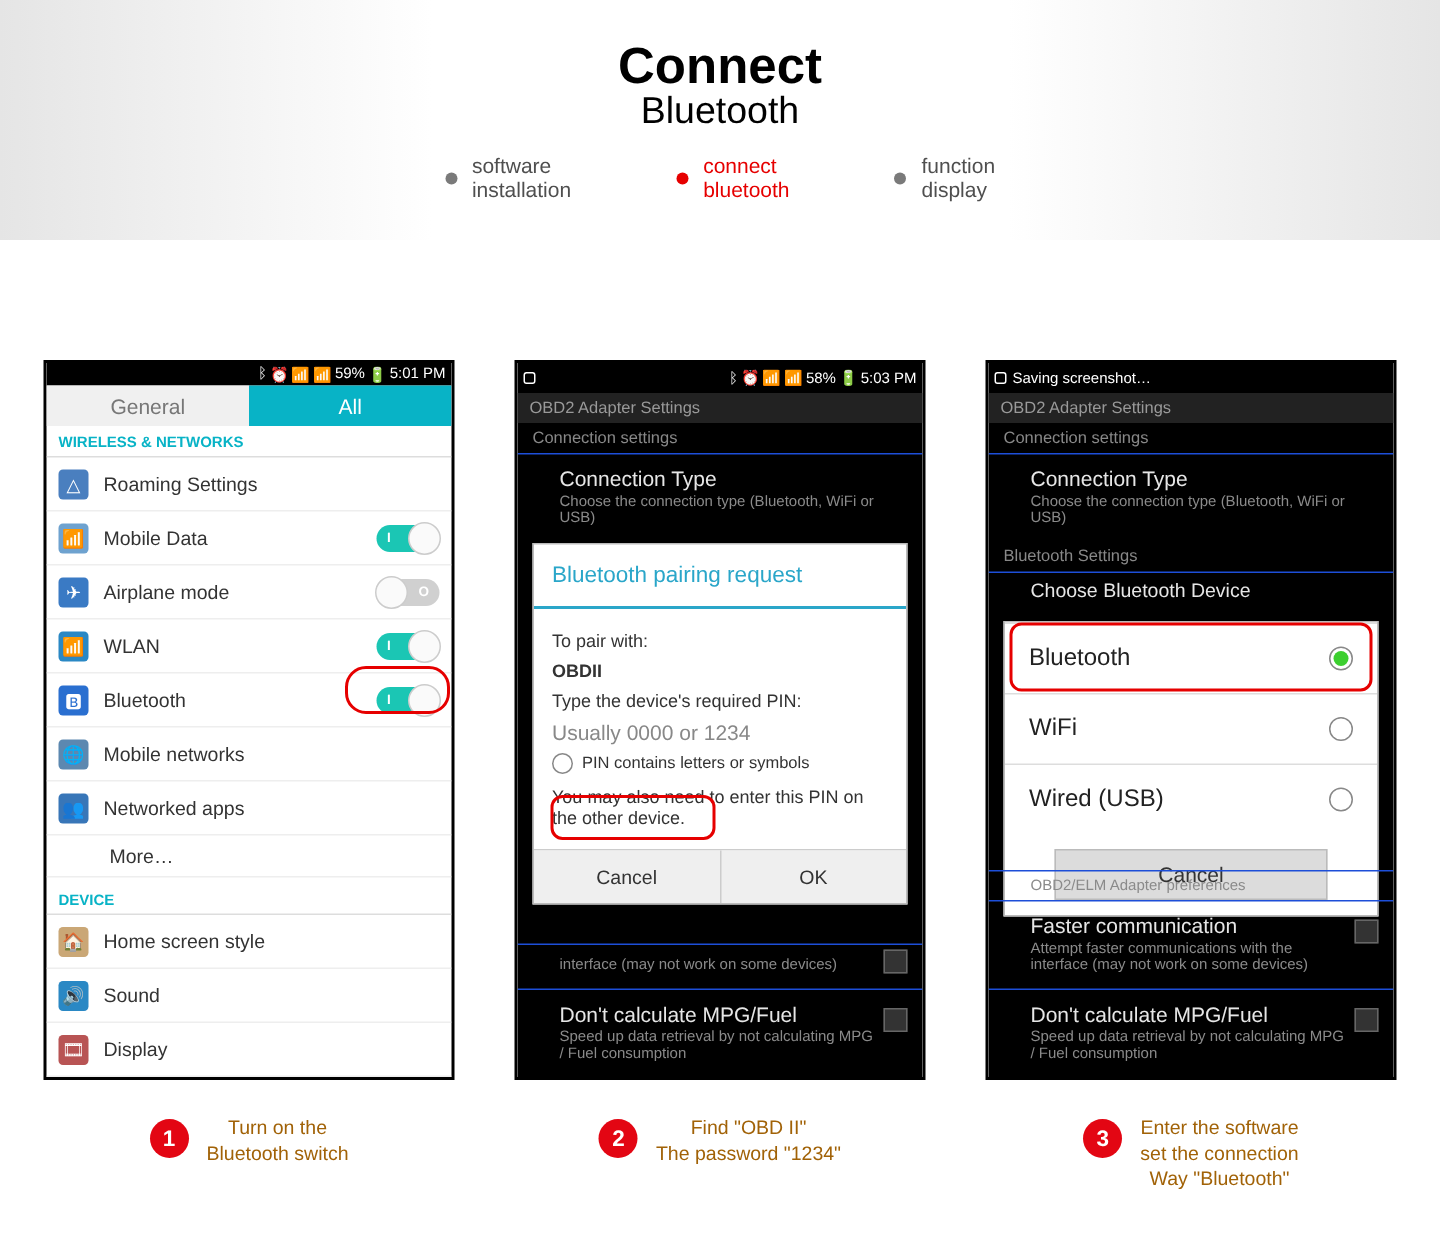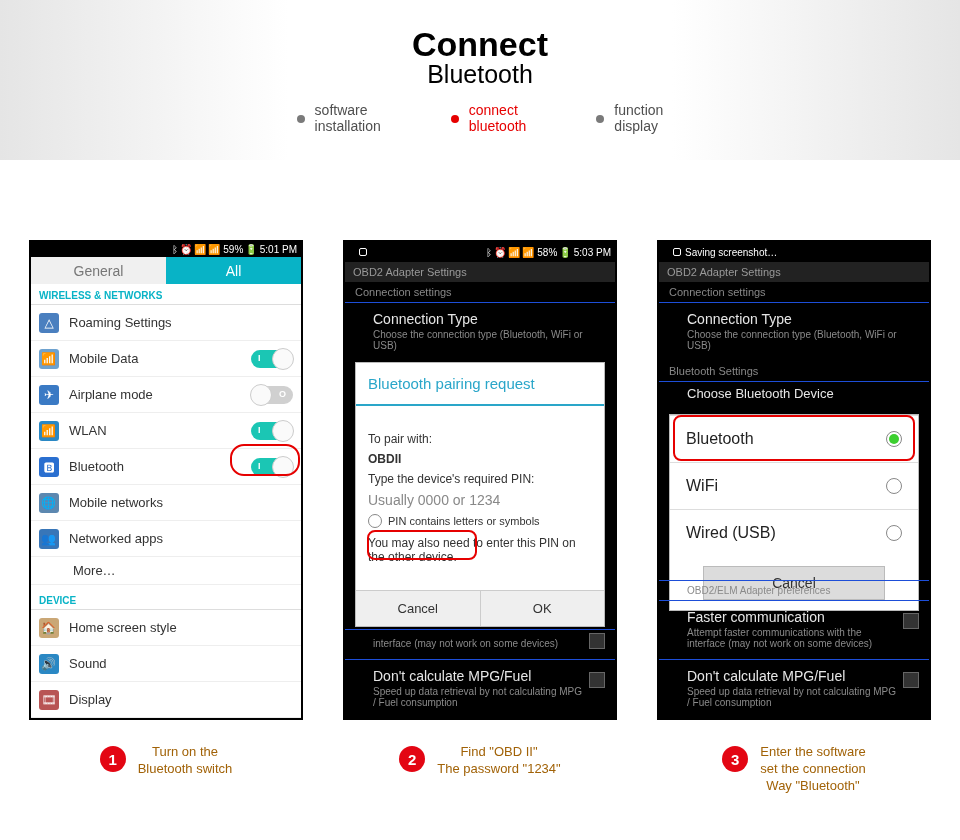--- a/index.html
+++ b/index.html
@@ -9,21 +9,21 @@
   .title-sub { font-size: 25px; font-weight: 400; color: #000; }
   .tabs { display: flex; gap: 70px; margin-top: 14px; }
   .tab { display: flex; align-items: center; gap: 10px; font-size: 14px; color: #4f4f4f; text-align: left; line-height: 1.1; }
   .tab.active { color: #e60000; }
   .dot { width: 8px; height: 8px; border-radius: 50%; background: #7a7a7a; }
   .tab.active .dot { background: #e60000; }
   .stage { display: flex; justify-content: center; gap: 40px; padding: 80px 40px 0; }
   .phone-wrap { width: 274px; }
   .phone { width: 274px; height: 480px; border: 2px solid #000; background: #fff; display: flex; flex-direction: column; overflow: hidden; position: relative; }
   .status-bar { height: 20px; background: #000; color: #fff; display: flex; justify-content: flex-end; align-items: center; gap: 2px; padding: 0 4px; font-size: 10px; }
-  .status-bar .save-left { flex: 1; text-align: left; display: flex; align-items: center; gap: 4px; margin-left: 10px; }
+  .status-bar .save-left { flex: 1; text-align: left; display: flex; align-items: center; gap: 4px; }
   .mic { width: 8px; height: 8px; border: 1px solid #fff; border-radius: 2px; }
   .icn { font-size: 10px; }
 
   
   .p1-tabs { display: flex; height: 36px; }
   .p1-tab { flex: 1; display: flex; align-items: center; justify-content: center; font-size: 14px; }
   .p1-tab.inactive { background: #f0f0f0; color: #777; }
   .p1-tab.active { background: #08b3c6; color: #fff; }
   .p1-section { color: #08b3c6; font-size: 10px; font-weight: 700; padding: 6px 8px 3px; border-bottom: 1px solid #ddd; }
   .p1-section.device { margin-top: 4px; }
@@ -47,21 +47,21 @@
   .dark-row-t { color: #e6e6e6; font-size: 14px; }
   .dark-row-s { color: #8a8a8a; font-size: 10px; margin-top: 2px; }
   .dark-row-s2 { color: #8a8a8a; font-size: 10px; }
   .chk { width: 16px; height: 16px; border: 1px solid #666; background: #333; position: absolute; right: 10px; }
 
   
   .popup { position: absolute; left: 10px; right: 10px; background: #fff; border: 1px solid #bbb; }
   .popup2 { top: 100px; }
   .popup3 { top: 152px; }
   .pop-head { color: #2aa6c9; font-size: 15px; padding: 12px; border-bottom: 2px solid #2aa6c9; }
-  .pop-body { padding: 20px 12px; font-size: 12px; color: #333; }
+  .pop-body { padding: 8px 12px; font-size: 12px; color: #333; }
   .pop-body p { margin: 6px 0; }
   .pop-body strong { font-weight: 700; }
   .pin-input { width: 100%; border: 1px solid #2aa6c9; height: 28px; padding: 0 6px; font-size: 13px; color: #222; margin: 6px 0 0; }
   .pin-hl { position: absolute; left: 11px; top: 124px; width: 110px; height: 30px; border: 2px solid #e60000; border-radius: 8px; pointer-events: none; }
   .hint { font-size: 14px; color: #888; margin-top: 2px; }
   .chkrow { display: flex; align-items: center; gap: 6px; margin-top: 6px; }
   .chkcircle { width: 14px; height: 14px; border: 1px solid #888; border-radius: 50%; }
   .pop-footer { display: flex; border-top: 1px solid #ccc; }
   .pop-btn { flex: 1; text-align: center; padding: 10px 0; font-size: 13px; color: #333; background: #efefef; }
   .pop-btn + .pop-btn { border-left: 1px solid #ccc; }

